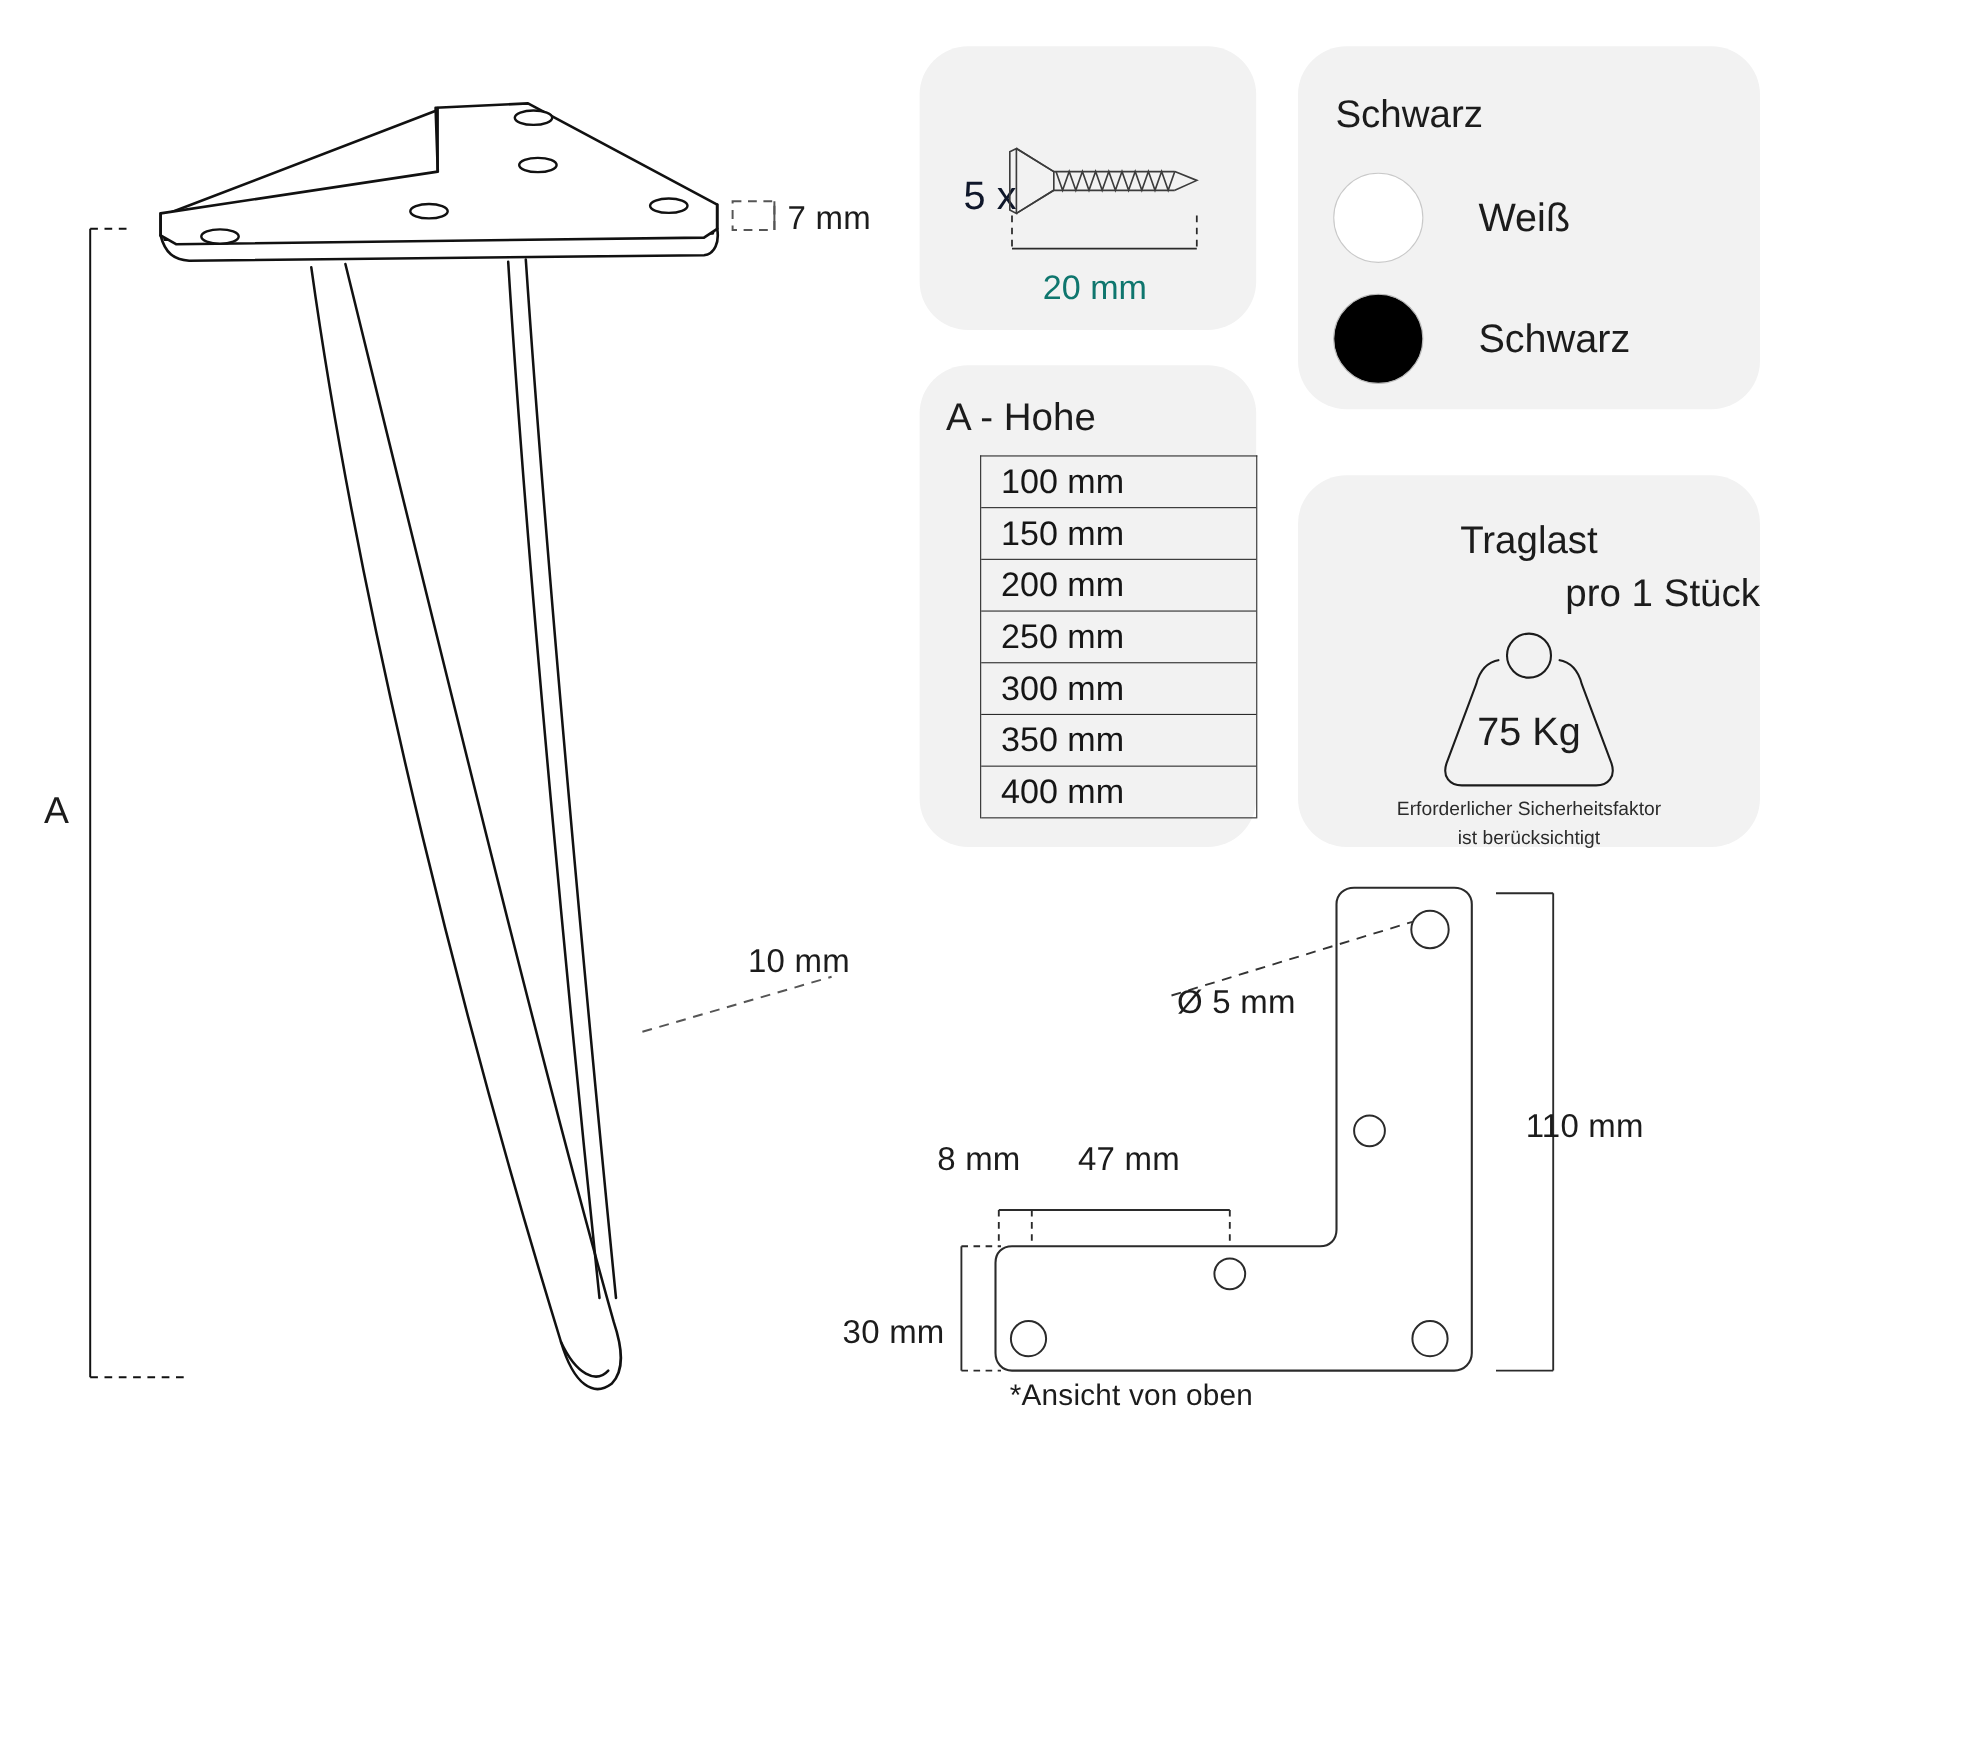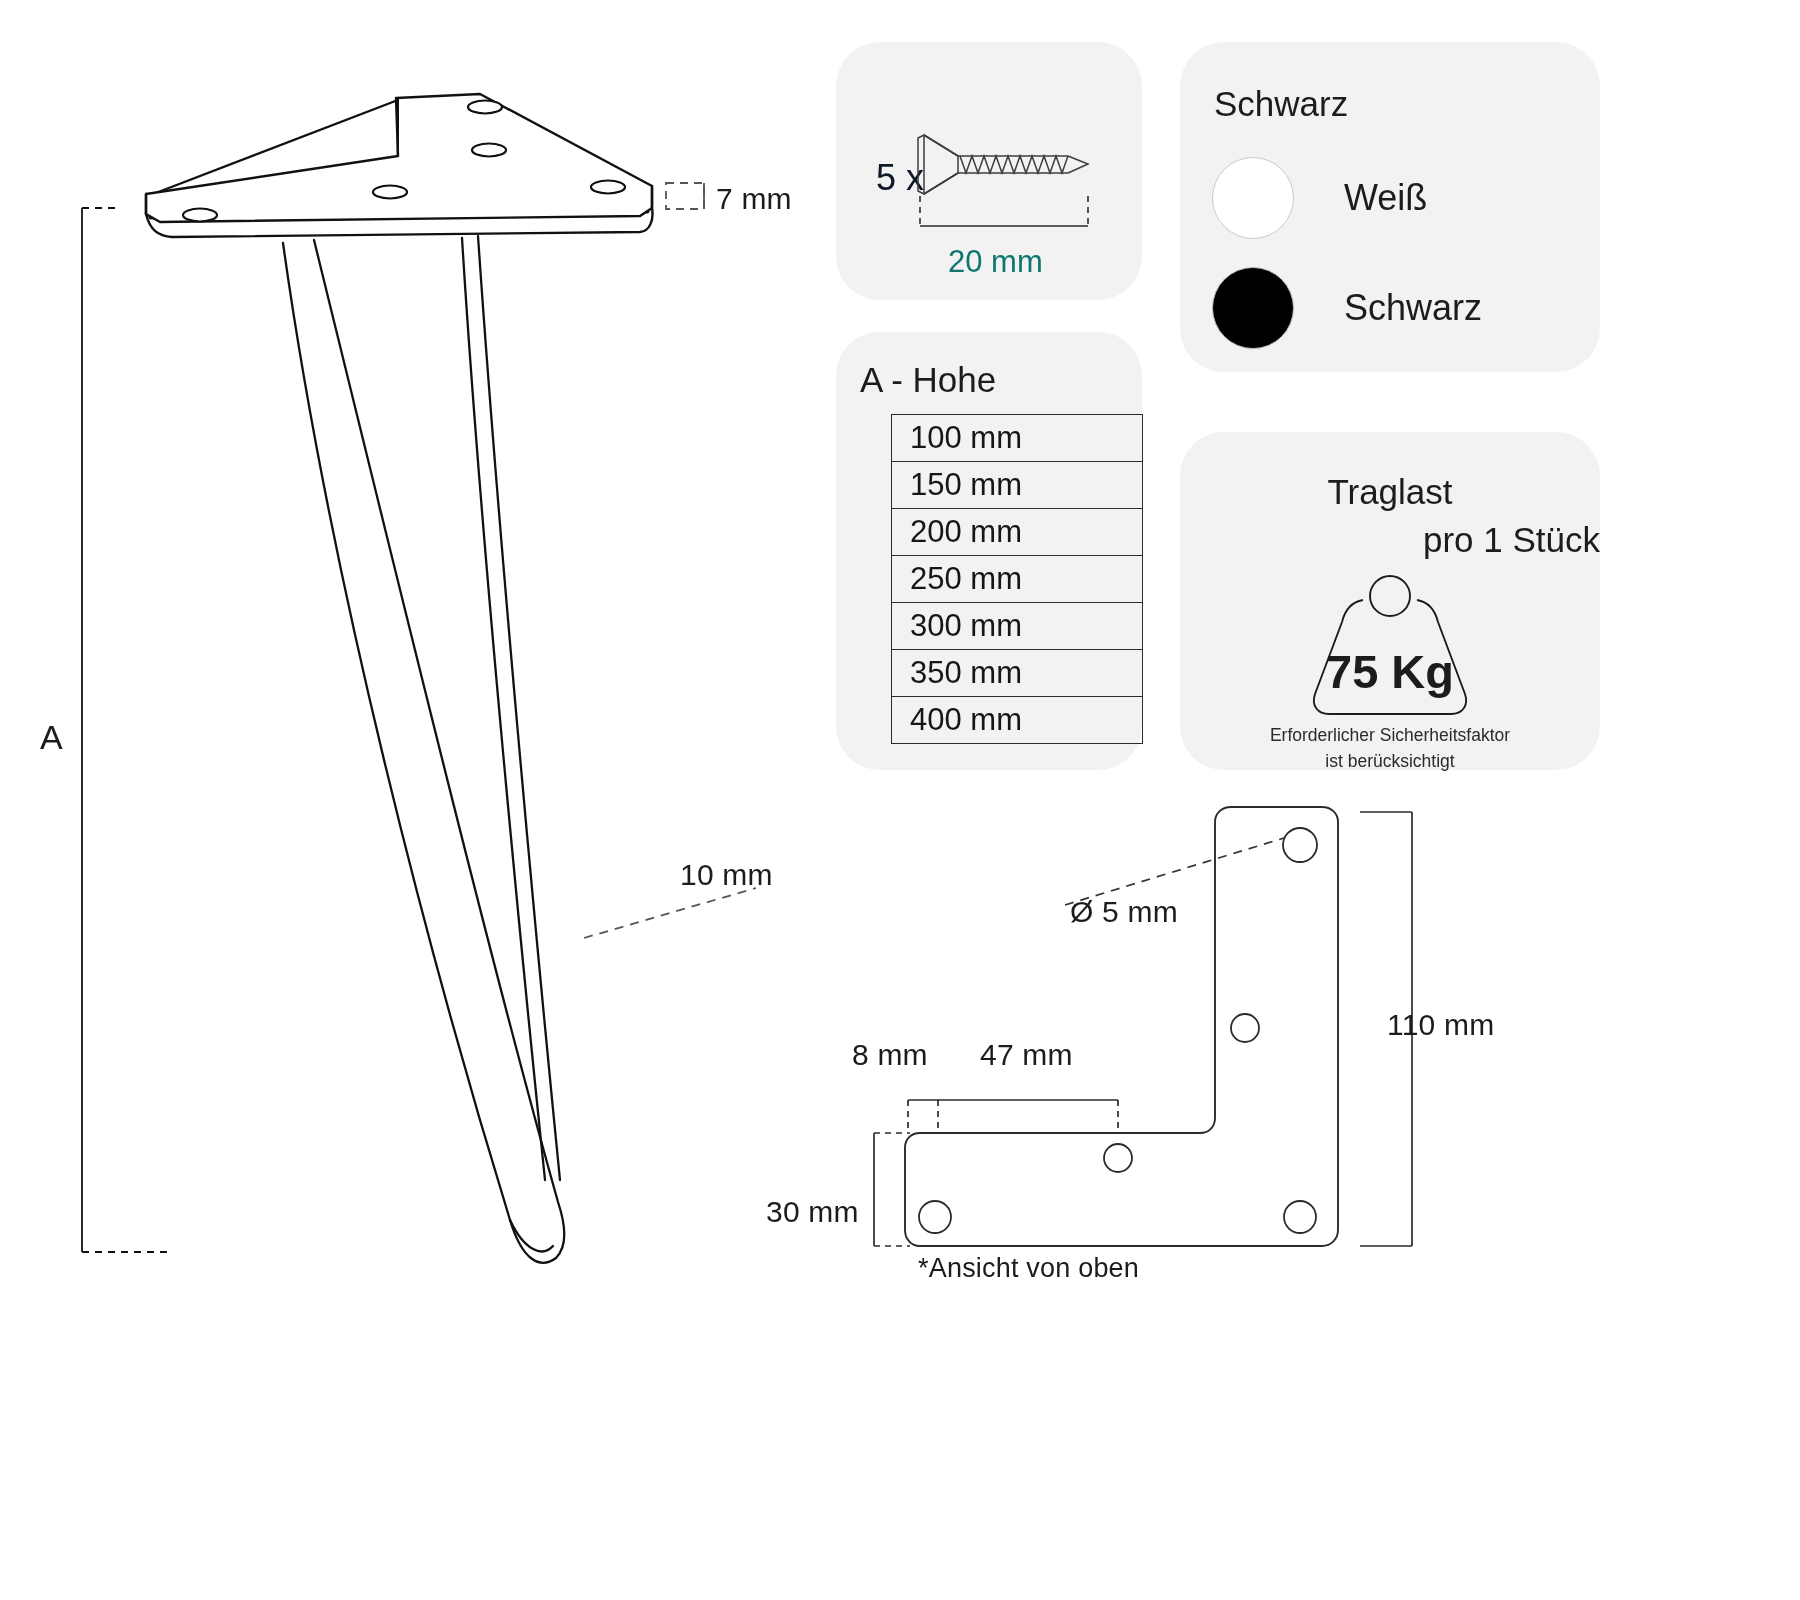--- a/index.html
+++ b/index.html
@@ -42,21 +42,21 @@
   .swatch{
     width:82px;height:82px;border-radius:50%;border:1.2px solid #c9c9c9;
     box-sizing:border-box;
   }
   .swatch-label{font-size:36px;color:#1c1c1c;white-space:nowrap;}
 
   .screw-count{position:absolute;font-size:36px;color:#0f172a;margin-left:20px;}
   .screw-dim{position:absolute;font-size:31px;color:#0f766e;}
 
   .weightnum{
-    position:absolute;font-size:47px;color:#1c1c1c;white-space:nowrap;font-weight:bold;
+    position:absolute;font-size:36px;color:#1c1c1c;white-space:nowrap;
   }
 </style>
 </head>
 <body>
 
 <div class="stage">
 
   <svg width="860" height="1340" style="position:absolute;left:0;top:60px;">
     <g fill="none" stroke="#111" stroke-width="2.4" stroke-linejoin="round" stroke-linecap="round">
 

